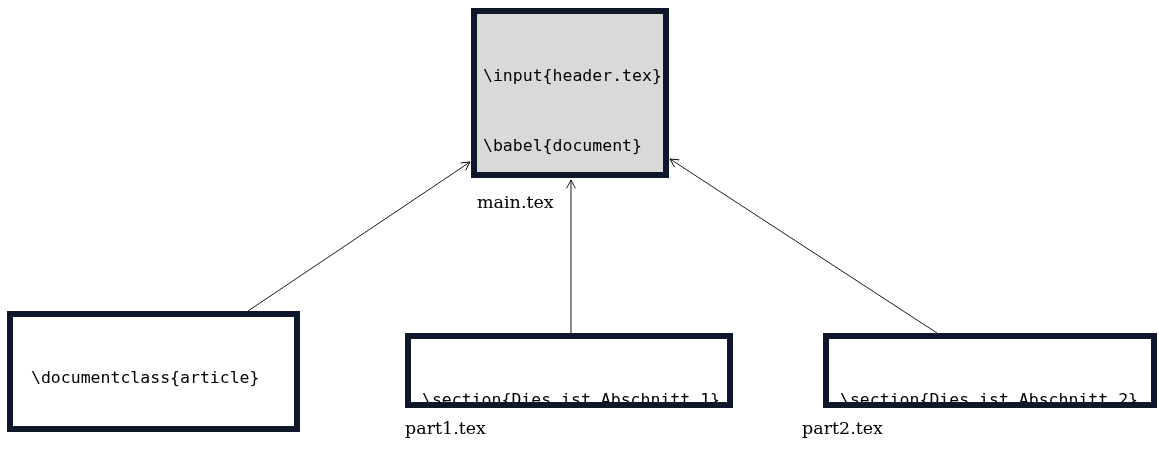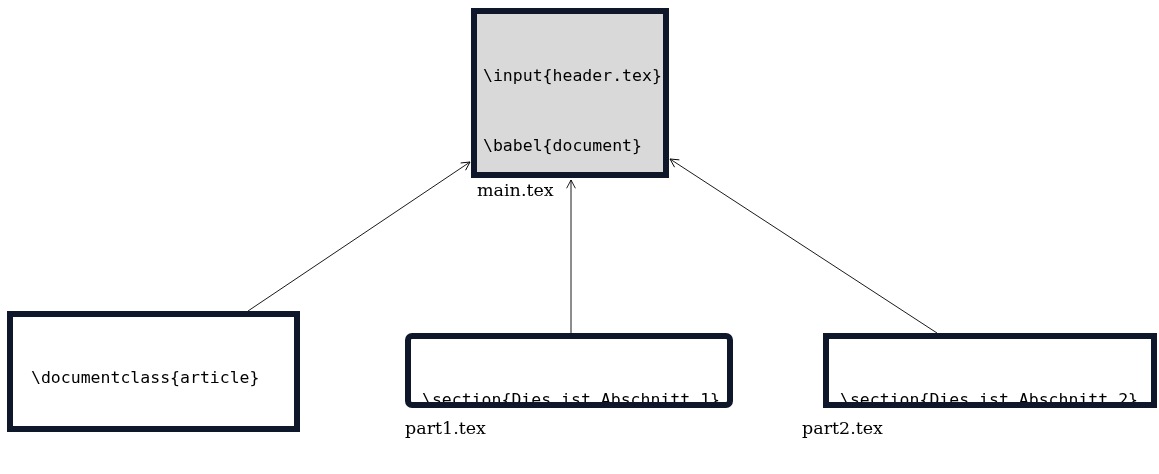--- a/index.html
+++ b/index.html
@@ -37,35 +37,34 @@
   }
   #box-header {
     left: 7px; top: 311px;
     width: 293px; height: 121px;
     padding: 2px 4px 0 18px;
   }
   #box-part1 {
     left: 405px; top: 333px;
     width: 328px; height: 75px;
     padding: 2px 4px 0 11px;
-    border-radius: 7px;
   }
   #box-part2 {
     left: 823px; top: 333px;
     width: 334px; height: 75px;
     padding: 2px 16px 0 11px;
   }
   .file-label {
     position: absolute;
     font-family: "DejaVu Serif", "Liberation Serif", serif;
     font-size: 17.5px;
     color: #000000;
     line-height: 20px;
   }
-  #label-main   { left: 477px; top: 180px; text-align: right; }
+  #label-main   { left: 477px; top: 192px; text-align: right; }
   #label-header { left: 7px;   top: 444px; width: 293px; text-align: center; }
   #label-part1  { left: 405px; top: 418px; width: 328px; }
   #label-part2  { left: 802px; top: 418px; width: 334px; text-align: left; }
 </style>
 </head>
 <body>
 
 <div id="canvas">
 
   <svg id="edges" viewBox="0 0 1159 474" xmlns="http://www.w3.org/2000/svg">

